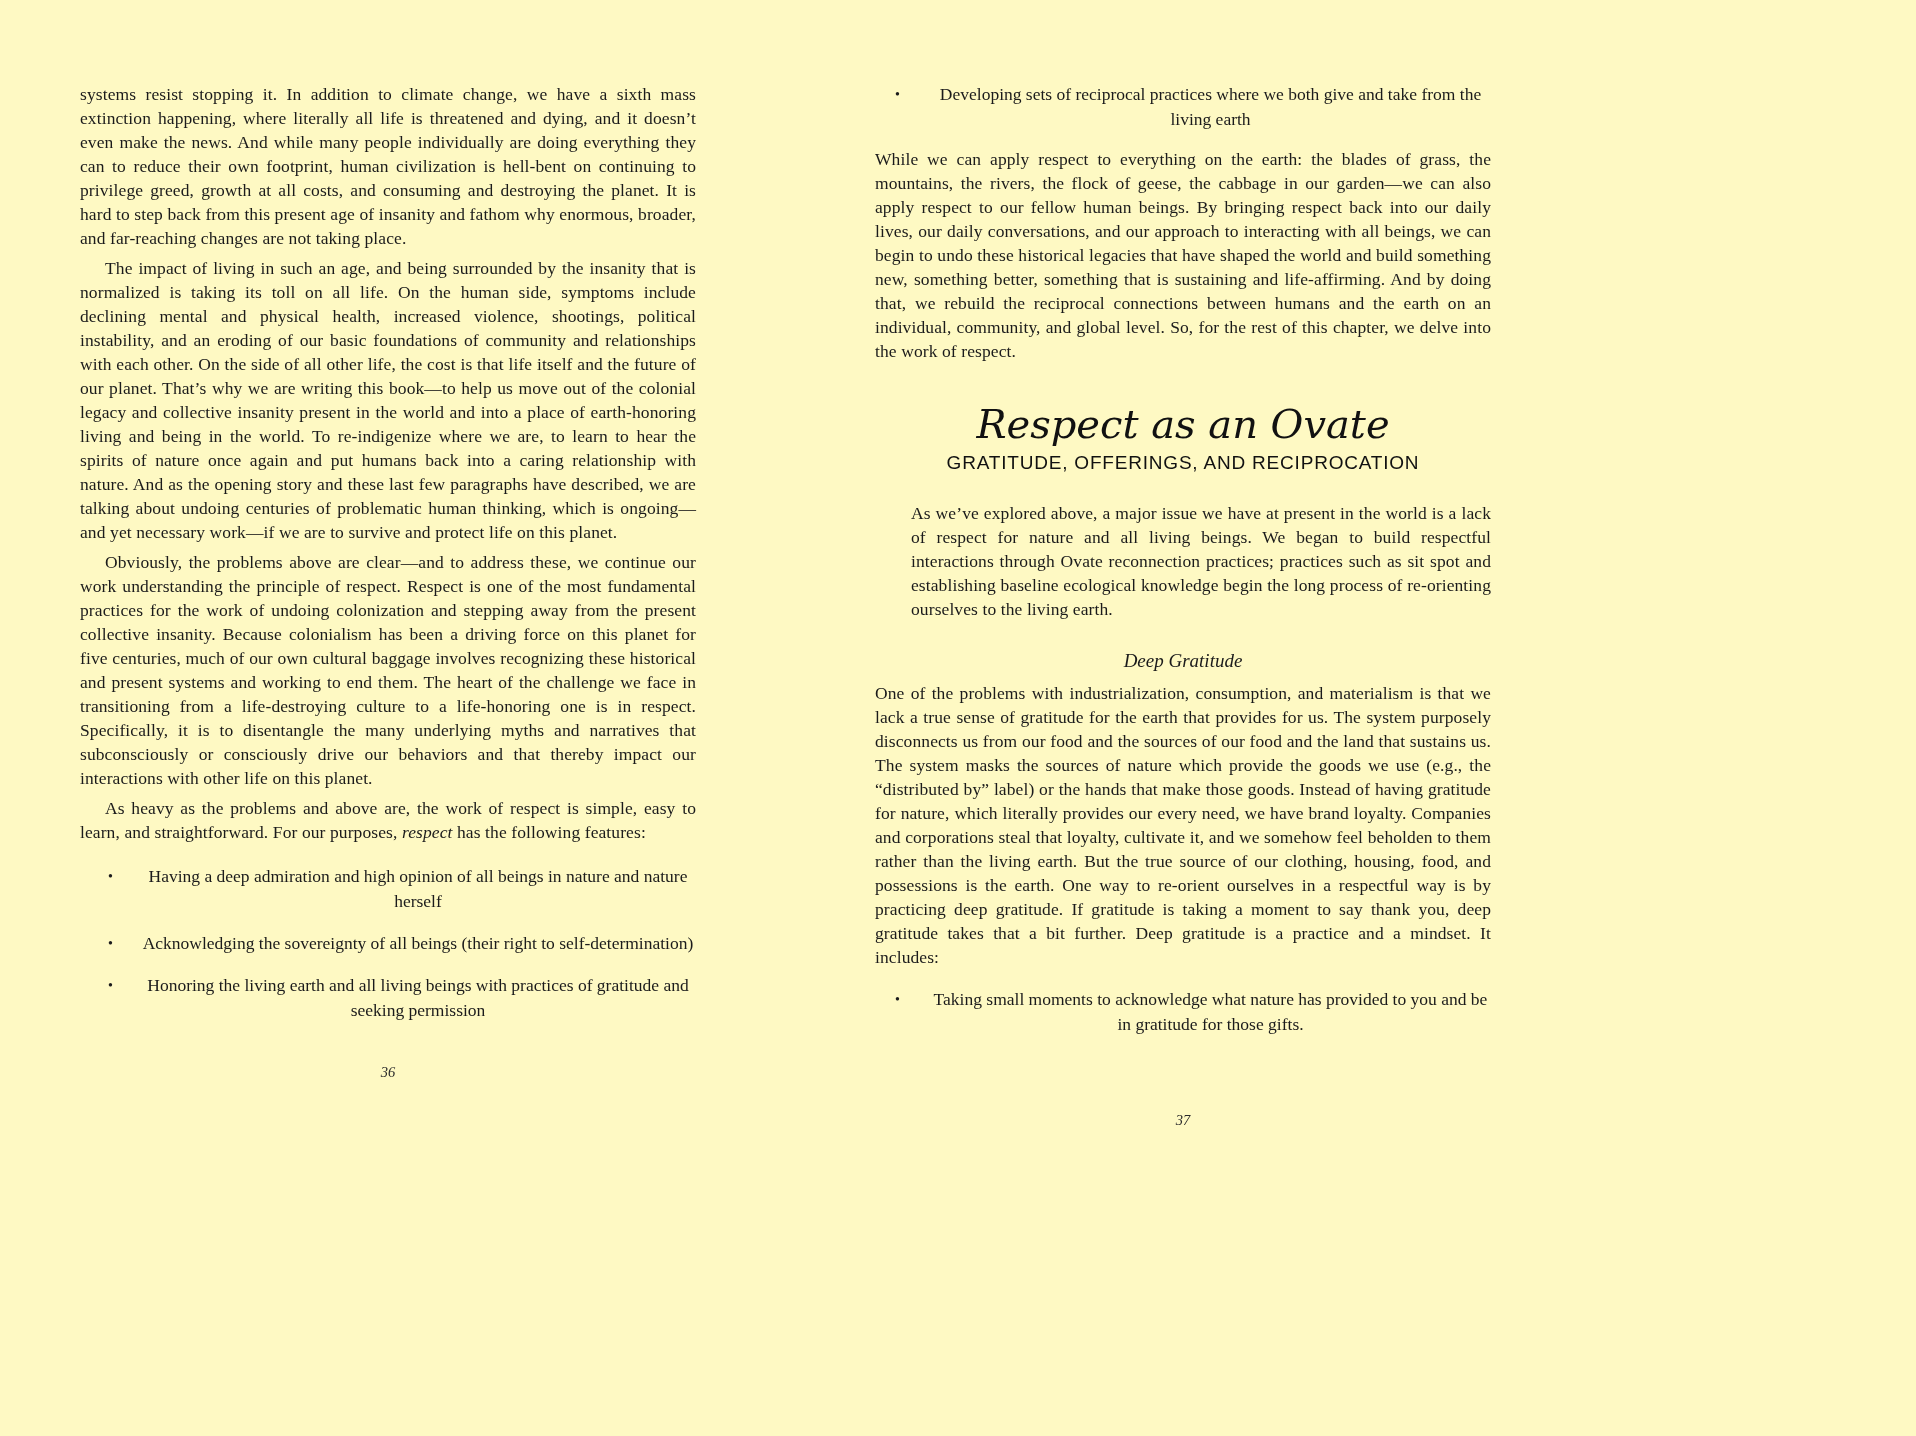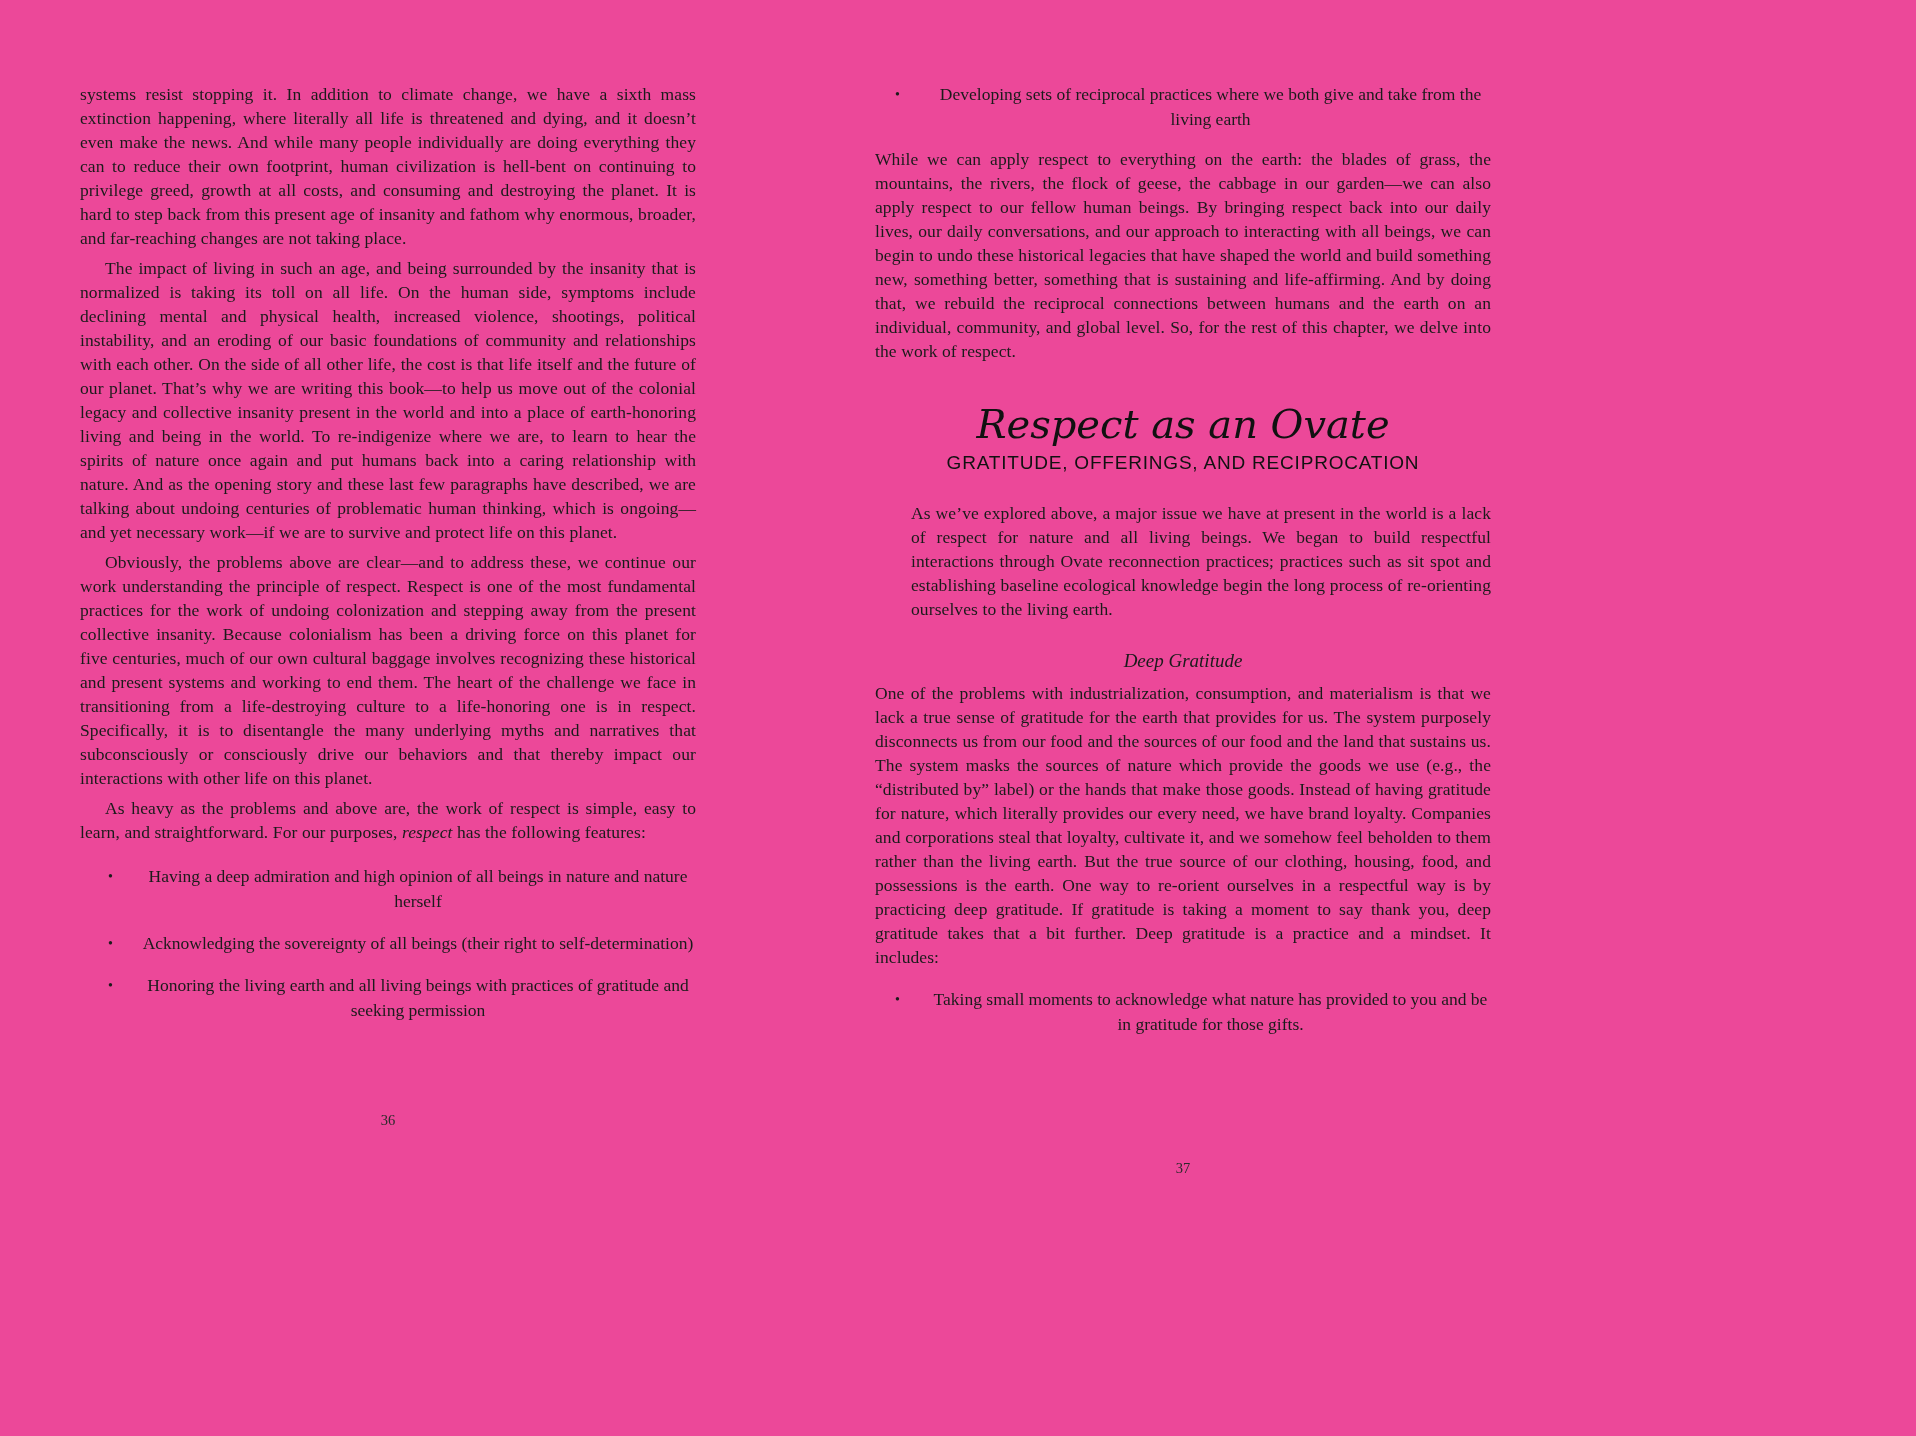--- a/index.html
+++ b/index.html
@@ -4,21 +4,21 @@
 <style>
   html, body {
     margin: 0;
     padding: 0;
     background: #ffffff;
   }
   .spread {
     position: relative;
     width: 1916px;
     height: 1436px;
-    background: #ec4899;
+    background: #fef9c3;
     color: #1b1b1b;
     font-family: "Liberation Serif", serif;
     overflow: hidden;
   }
   .col {
     position: absolute;
     top: 82px;
     width: 616px;
   }
   .col-left  { left: 80px; }
@@ -89,25 +89,26 @@
     text-align: center;
   }
 
   .r-para3 { margin-top: 8px; }
 
   .r-bullet-bottom { margin-top: 18px; padding-left: 20px; }
   .r-bullet-bottom .bullet-marker { width: 35px; }
 
   .page-num {
     position: absolute;
-    top: 1112px;
+    top: 1064px;
     width: 616px;
     text-align: center;
     font-size: 14.5px;
     color: #2a2a2a;
+    font-style: italic;
   }
   .page-num-left  { left: 80px; }
   .page-num-right { left: 875px; margin-top: 48px; }
 </style>
 </head>
 <body>
 
 <div class="spread">
 
   <div class="col col-left">

